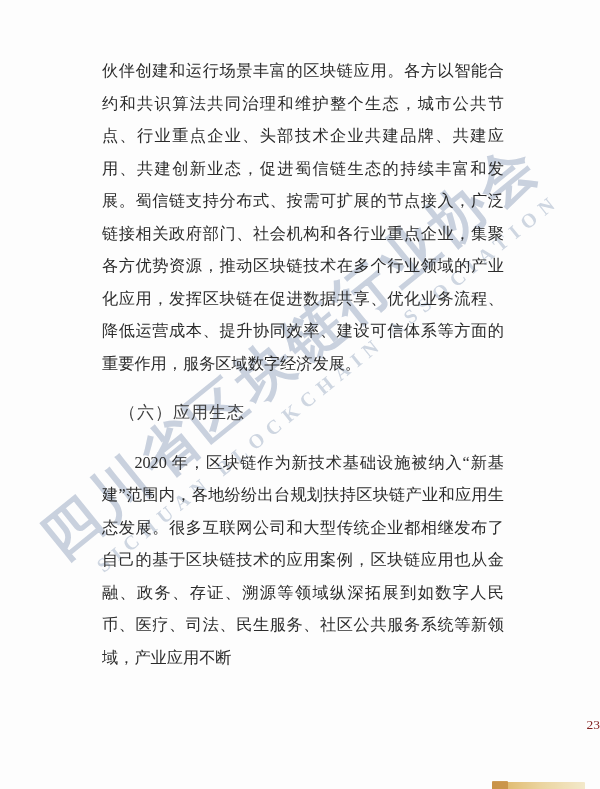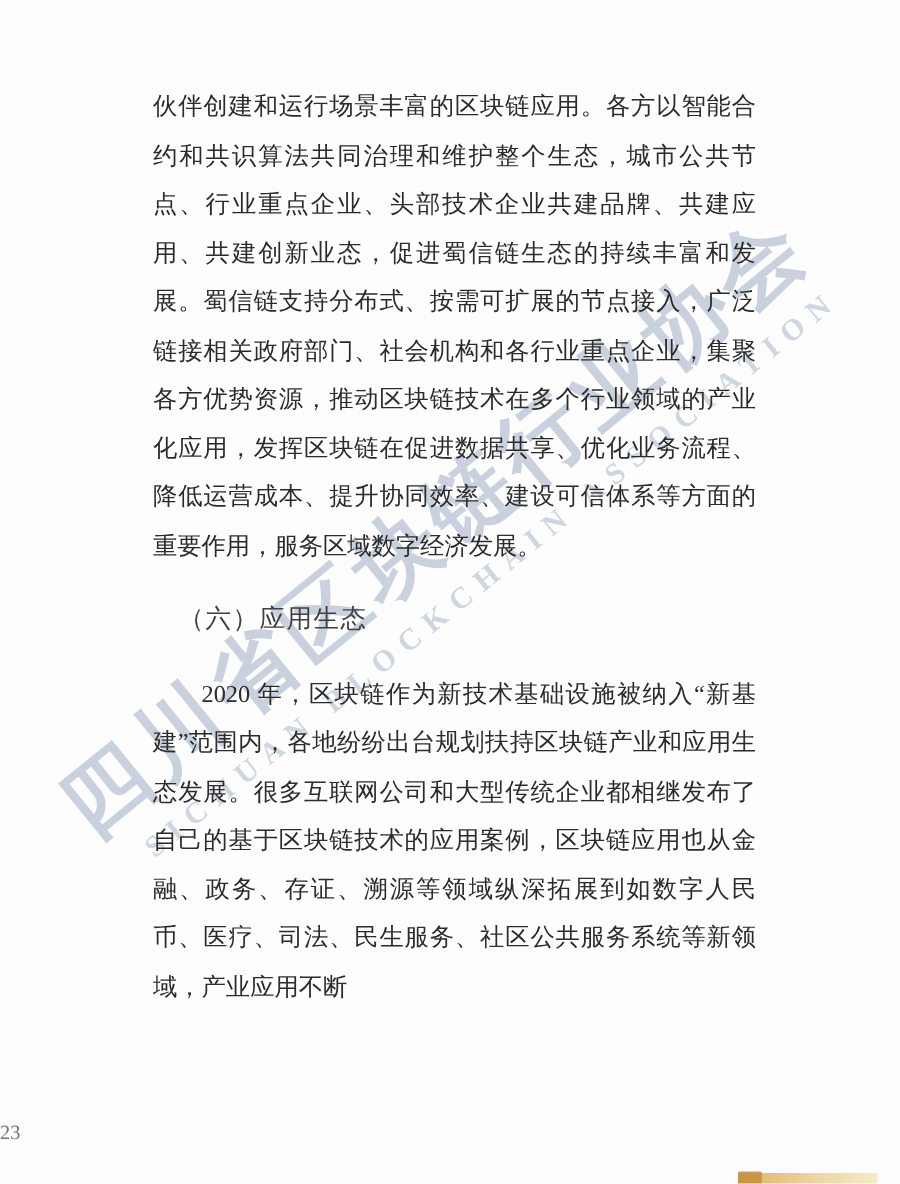--- a/index.html
+++ b/index.html
@@ -67,26 +67,26 @@
     margin: 0;
     font-size: 17px;
     font-weight: normal;
     color: #404040;
     line-height: 32.5px;
     letter-spacing: 1px;
   }
 
   .page-number {
     position: absolute;
-    top: 747px;
+    top: 717px;
     left: 0;
     width: 100%;
-    text-align: left;
+    text-align: right;
     font-size: 13.5px;
-    color: #737373;
+    color: #7f1d1d;
     z-index: 2;
   }
 
   
   .orange-mark {
     position: absolute;
     left: 492px;
     top: 782px;
     width: 93px;
     height: 8px;

